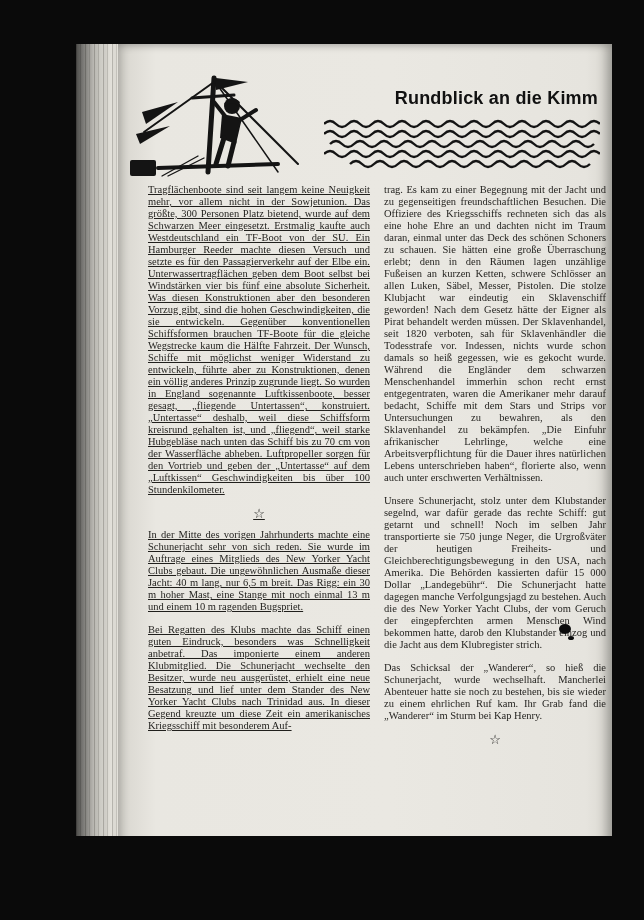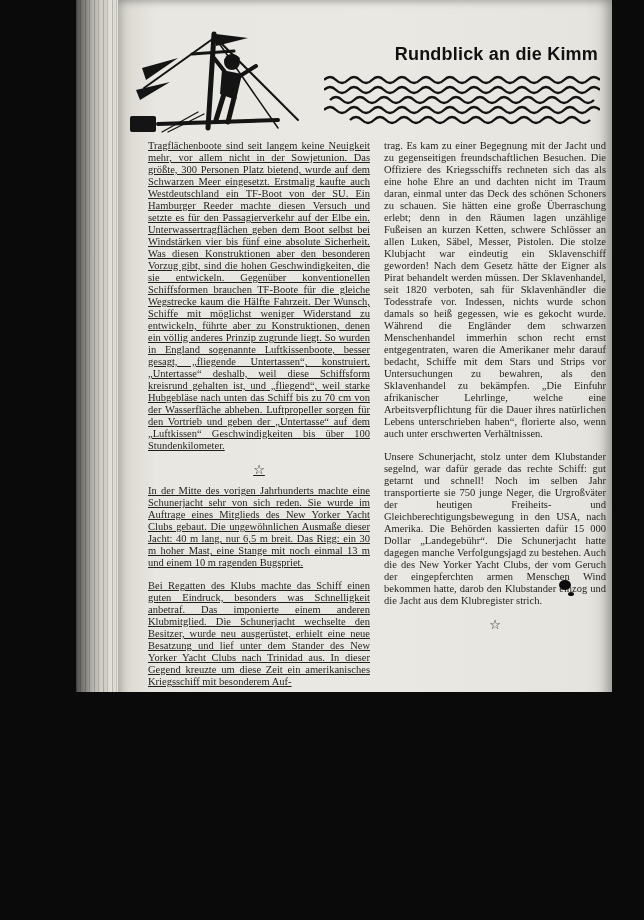--- a/index.html
+++ b/index.html
@@ -1,17 +1,17 @@
 <!DOCTYPE html>
 <html lang="de"><head>
 <meta charset="utf-8">
 <style>
   html,body{margin:0;padding:0;}
   body{width:644px;height:920px;background:#0a0a0a;font-family:"Liberation Serif",serif;}
-  .scan{position:relative;width:644px;height:692px;background:#0a0a0a;overflow:hidden;}
+  .scan{position:relative;width:644px;height:792px;background:#0a0a0a;overflow:hidden;margin-top:44px;}
 
   
   .edge-strip{
     position:absolute;left:76px;top:0;width:42px;height:886px;
     background:
       linear-gradient(90deg, rgba(0,0,0,.65) 0, rgba(0,0,0,.15) 45%, rgba(0,0,0,0) 85%),
       repeating-linear-gradient(90deg,#b6b4ad 0 1px,#dcdad3 1px 4px,#c3c1ba 4px 5px,#e3e1da 5px 9px);
   }
 
   .page{
@@ -101,20 +101,21 @@
     <div class="col col-left">
       <p>Tragflächenboote sind seit langem keine Neuigkeit mehr, vor allem nicht in der Sowjetunion. Das größte, 300 Personen Platz bietend, wurde auf dem Schwarzen Meer eingesetzt. Erstmalig kaufte auch Westdeutschland ein TF-Boot von der SU. Ein Hamburger Reeder machte diesen Versuch und setzte es für den Passagierverkehr auf der Elbe ein. Unterwassertragflächen geben dem Boot selbst bei Windstärken vier bis fünf eine absolute Sicherheit. Was diesen Konstruktionen aber den besonderen Vorzug gibt, sind die hohen Geschwindigkeiten, die sie entwickeln. Gegenüber konventionellen Schiffsformen brauchen TF-Boote für die gleiche Wegstrecke kaum die Hälfte Fahrzeit. Der Wunsch, Schiffe mit möglichst weniger Widerstand zu entwickeln, führte aber zu Konstruktionen, denen ein völlig anderes Prinzip zugrunde liegt. So wurden in England sogenannte Luftkissenboote, besser gesagt, „fliegende Untertassen“, konstruiert. „Untertasse“ deshalb, weil diese Schiffsform kreisrund gehalten ist, und „fliegend“, weil starke Hubgebläse nach unten das Schiff bis zu 70 cm von der Wasserfläche abheben. Luftpropeller sorgen für den Vortrieb und geben der „Untertasse“ auf dem „Luftkissen“ Geschwindigkeiten bis über 100 Stundenkilometer.</p>
       <div class="star">☆</div>
       <p>In der Mitte des vorigen Jahrhunderts machte eine Schunerjacht sehr von sich reden. Sie wurde im Auftrage eines Mitglieds des New Yorker Yacht Clubs gebaut. Die ungewöhnlichen Ausmaße dieser Jacht: 40 m lang, nur 6,5 m breit. Das Rigg: ein 30 m hoher Mast, eine Stange mit noch einmal 13 m und einem 10 m ragenden Bugspriet.</p>
       <p>Bei Regatten des Klubs machte das Schiff einen guten Eindruck, besonders was Schnelligkeit anbetraf. Das imponierte einem anderen Klubmitglied. Die Schunerjacht wechselte den Besitzer, wurde neu ausgerüstet, erhielt eine neue Besatzung und lief unter dem Stander des New Yorker Yacht Clubs nach Trinidad aus. In dieser Gegend kreuzte um diese Zeit ein amerikanisches Kriegsschiff mit besonderem Auf-</p>
     </div>
 
     <div class="col col-right">
       <p>trag. Es kam zu einer Begegnung mit der Jacht und zu gegenseitigen freundschaftlichen Besuchen. Die Offiziere des Kriegsschiffs rechneten sich das als eine hohe Ehre an und dachten nicht im Traum daran, einmal unter das Deck des schönen Schoners zu schauen. Sie hätten eine große Überraschung erlebt; denn in den Räumen lagen unzählige Fußeisen an kurzen Ketten, schwere Schlösser an allen Luken, Säbel, Messer, Pistolen. Die stolze Klubjacht war eindeutig ein Sklavenschiff geworden! Nach dem Gesetz hätte der Eigner als Pirat behandelt werden müssen. Der Sklavenhandel, seit 1820 verboten, sah für Sklavenhändler die Todesstrafe vor. Indessen, nichts wurde schon damals so heiß gegessen, wie es gekocht wurde. Während die Engländer dem schwarzen Menschenhandel immerhin schon recht ernst entgegentraten, waren die Amerikaner mehr darauf bedacht, Schiffe mit dem Stars und Strips vor Untersuchungen zu bewahren, als den Sklavenhandel zu bekämpfen. „Die Einfuhr afrikanischer Lehrlinge, welche eine Arbeitsverpflichtung für die Dauer ihres natürlichen Lebens unterschrieben haben“, florierte also, wenn auch unter erschwerten Verhältnissen.</p>
       <p>Unsere Schunerjacht, stolz unter dem Klubstander segelnd, war dafür gerade das rechte Schiff: gut getarnt und schnell! Noch im selben Jahr transportierte sie 750 junge Neger, die Urgroßväter der heutigen Freiheits- und Gleichberechtigungsbewegung in den USA, nach Amerika. Die Behörden kassierten dafür 15 000 Dollar „Landegebühr“. Die Schunerjacht hatte dagegen manche Verfolgungsjagd zu bestehen. Auch die des New Yorker Yacht Clubs, der vom Geruch der eingepferchten armen Menschen Wind bekommen hatte, darob den Klubstander einzog und die Jacht aus dem Klubregister strich.</p>
+      <p>Das Schicksal der „Wanderer“, so hieß die Schunerjacht, wurde wechselhaft. Mancherlei Abenteuer hatte sie noch zu bestehen, bis sie wieder zu einem ehrlichen Ruf kam. Ihr Grab fand die „Wanderer“ im Sturm bei Kap Henry.</p>
       <div class="star">☆</div>
     </div>
 
     <div class="pagenum">250</div>
 
     <div class="ink-spot"></div>
   </div>
 
   <div class="bottom-band"></div>
   <div class="watermark">© yachtsportmuseum.de</div>

